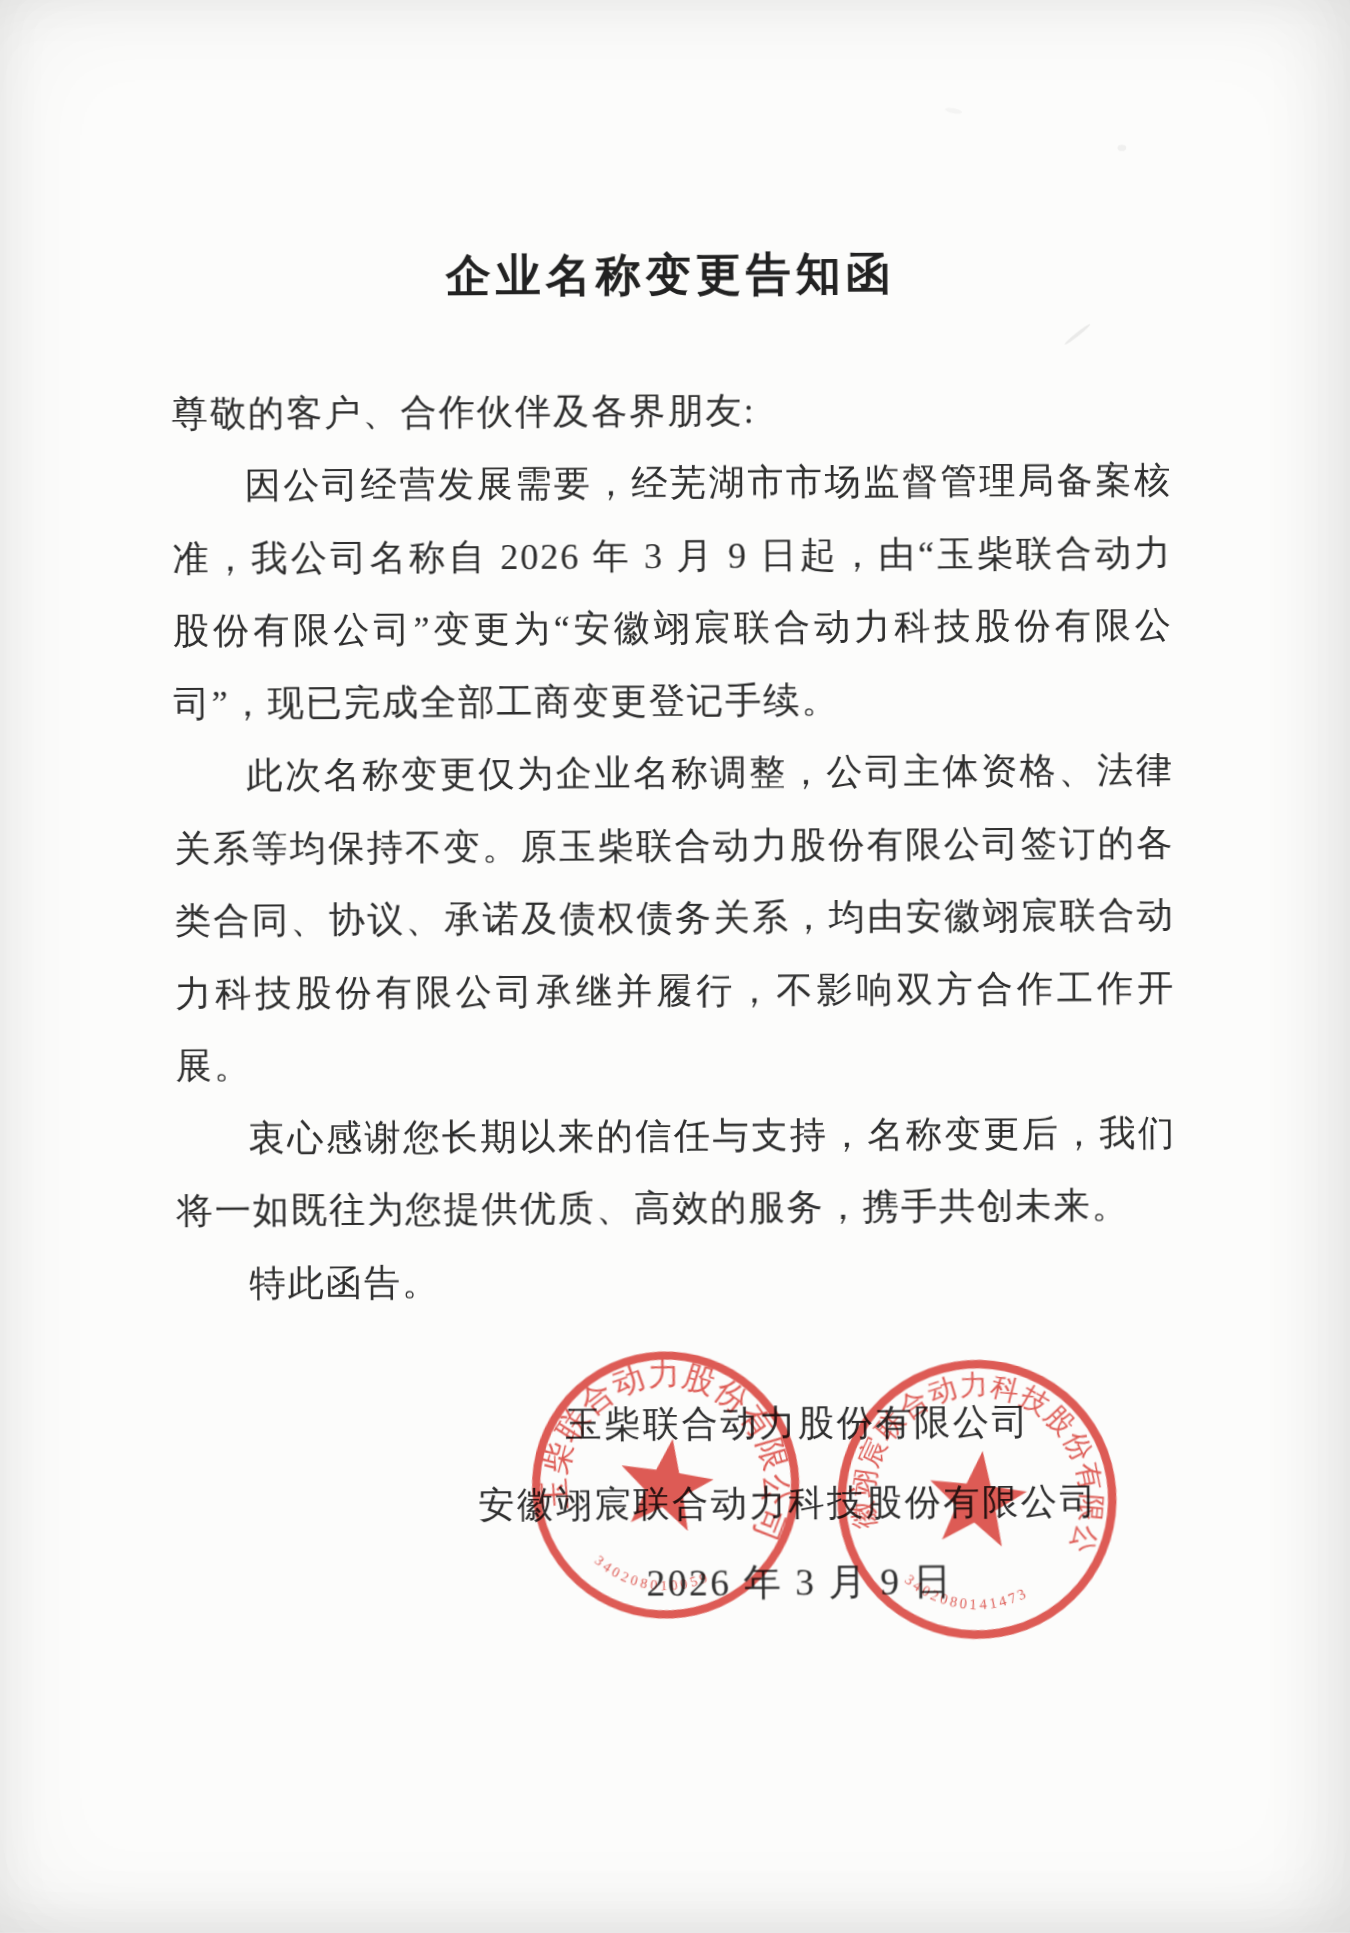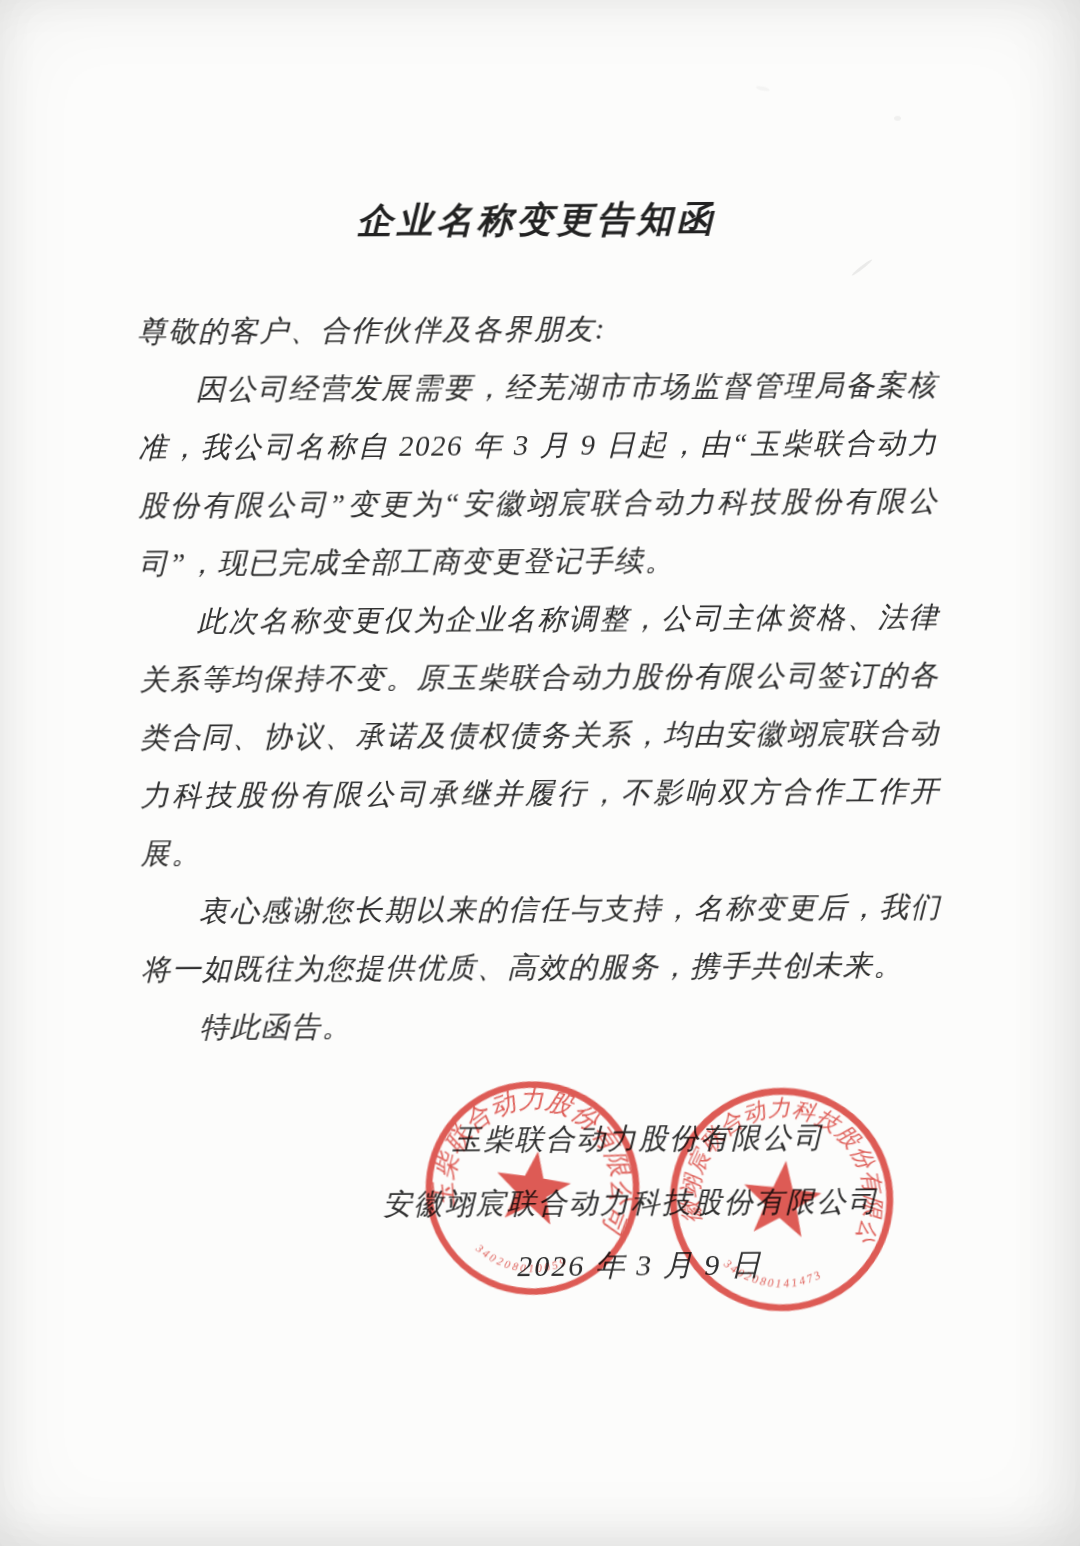--- a/index.html
+++ b/index.html
@@ -9,21 +9,20 @@
     height: 1546px;
     margin: 0 auto;
     background: #fcfcfb;
     overflow: hidden;
     box-shadow: inset 0 0 90px rgba(0,0,0,0.055),
                 inset -28px 0 50px rgba(0,0,0,0.045),
                 inset 0 -22px 45px rgba(0,0,0,0.035),
                 inset 14px 0 40px rgba(0,0,0,0.025);
     font-family: "Liberation Serif", "DejaVu Serif", serif;
     color: #2f2f2f;
-    font-style: italic;
   }
   .content {
     position: absolute;
     inset: 0;
     transform: rotate(-0.35deg);
   }
   .textcol {
     margin: 0 140px;
     padding-top: 196px;
     width: 800px;

